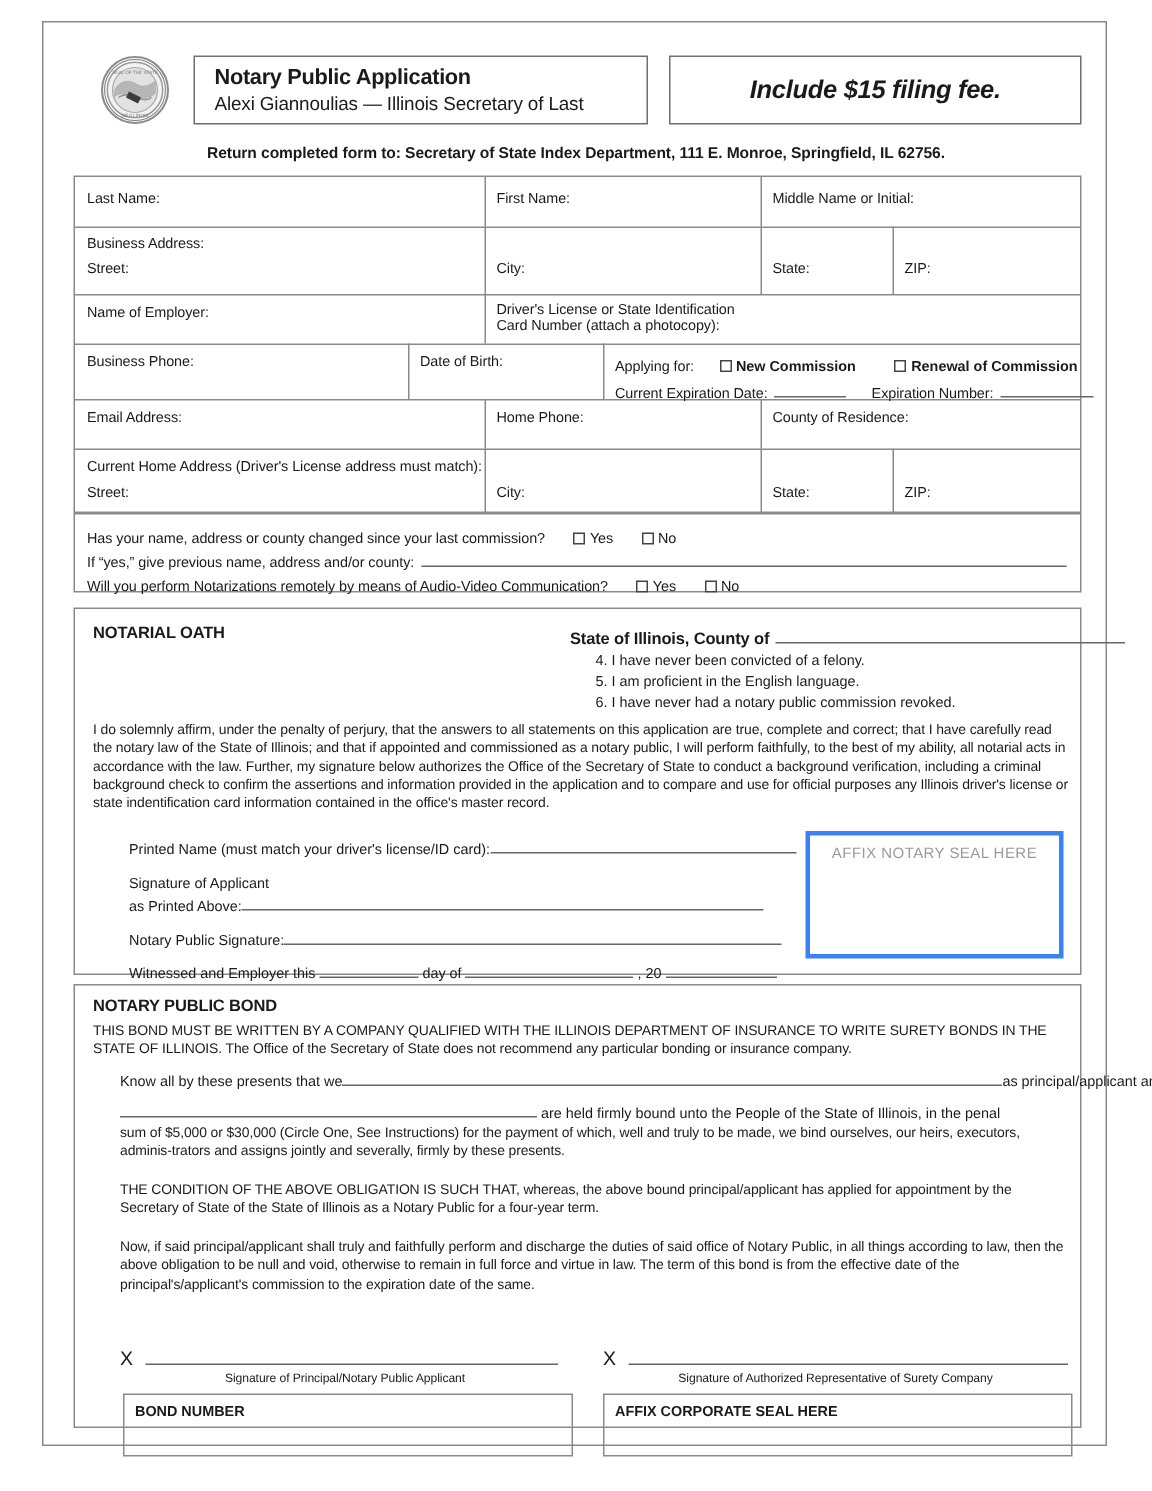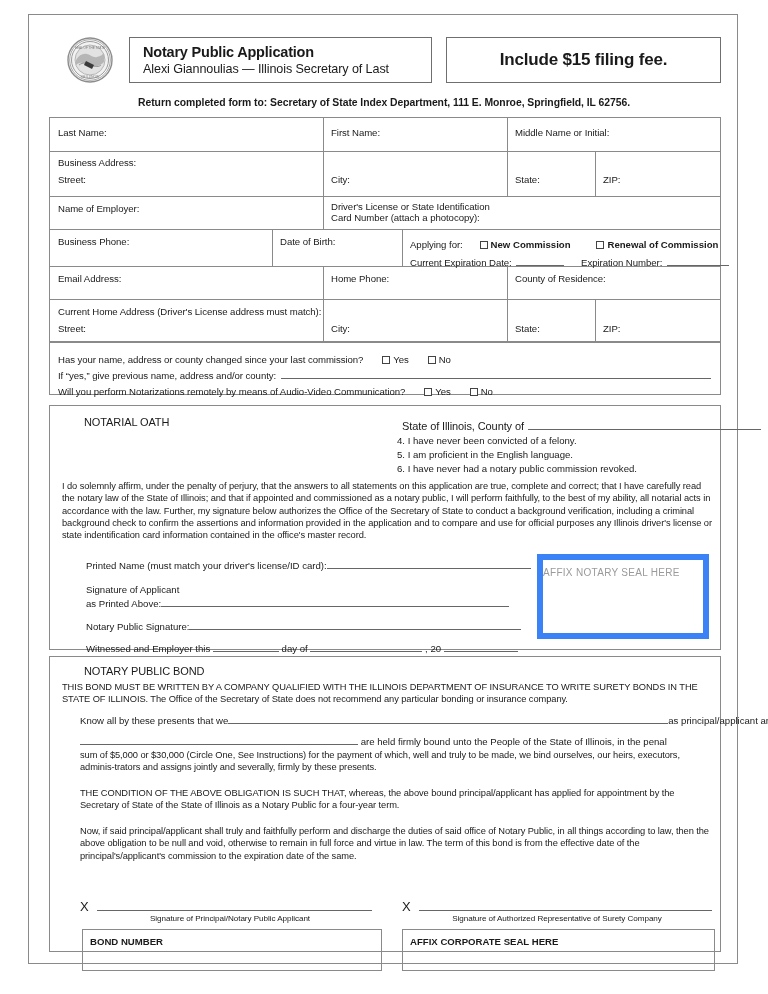--- a/index.html
+++ b/index.html
@@ -29,21 +29,21 @@
     border:1px solid #6f6f6f;box-sizing:border-box;
     padding:5px 0 0 13px;
   }
   .title-main{font-size:14.5px;font-weight:bold;letter-spacing:-0.2px;line-height:18px;}
   .title-sub{font-size:12.6px;line-height:17px;letter-spacing:-0.1px;}
   .feebox{
     position:absolute;left:397px;top:0px;width:275px;height:46px;
     border:1px solid #6f6f6f;box-sizing:border-box;
     display:flex;align-items:center;justify-content:center;
   }
-  .fee-text{font-size:17px;font-weight:bold;letter-spacing:-0.2px;}
+  .fee-text{font-size:17px;font-weight:bold;font-style:italic;letter-spacing:-0.2px;}
   .returnline{
     position:absolute;left:0;top:82px;width:710px;text-align:center;
     font-size:10.4px;font-weight:bold;letter-spacing:-0.05px;
   }
 
   
   .box{position:absolute;border:1px solid #8a8a8a;box-sizing:border-box;}
   .cell{position:absolute;box-sizing:border-box;}
   .vline{position:absolute;width:1px;background:#8a8a8a;}
   .hline{position:absolute;height:1px;background:#8a8a8a;}
@@ -51,26 +51,26 @@
   .lbl-b{font-size:9.6px;line-height:12.5px;font-weight:bold;}
 
   
   .cb{
     display:inline-block;width:8px;height:8px;
     border:1px solid #444;box-sizing:border-box;
     vertical-align:-1px;margin-right:3px;background:#fff;
   }
 
   
-  .sec-title{font-size:11px;font-weight:normal;letter-spacing:-0.1px;margin-left:22px;}
+  .sec-title{font-size:11px;font-weight:bold;letter-spacing:-0.1px;}
   .oath-num{font-size:9.6px;line-height:14px;}
   .para{font-size:9.3px;line-height:12.3px;text-align:left;letter-spacing:-0.08px;}
   .sealbox{
-    position:absolute;border:6px solid #3b82f6;box-sizing:border-box;
-    color:#9a9a9a;font-size:10px;padding-top:7px;letter-spacing:0.3px;
+    position:absolute;border:3px solid #3b82f6;box-sizing:border-box;
+    color:#9a9a9a;font-size:10px;text-align:center;padding-top:7px;letter-spacing:0.3px;
   }
   .sigline{font-size:9.6px;line-height:13px;white-space:nowrap;}
   .dash{border-bottom:1px solid #666;display:inline-block;height:10px;}
   .capsmall{font-size:8.1px;text-align:center;letter-spacing:-0.05px;}
   .bignum{font-size:13px;font-weight:normal;}
 </style>
 </head>
 <body>
 
 <div class="page">

